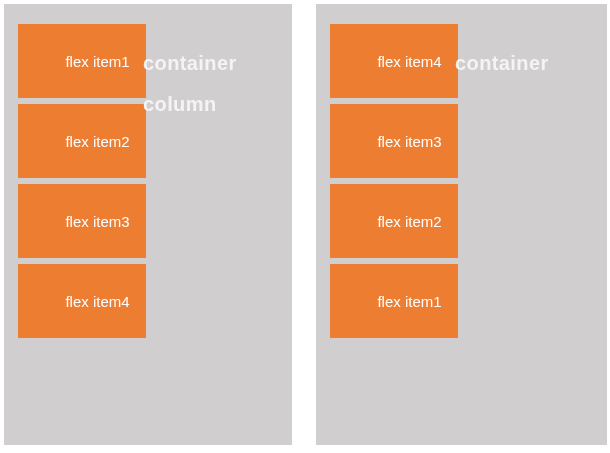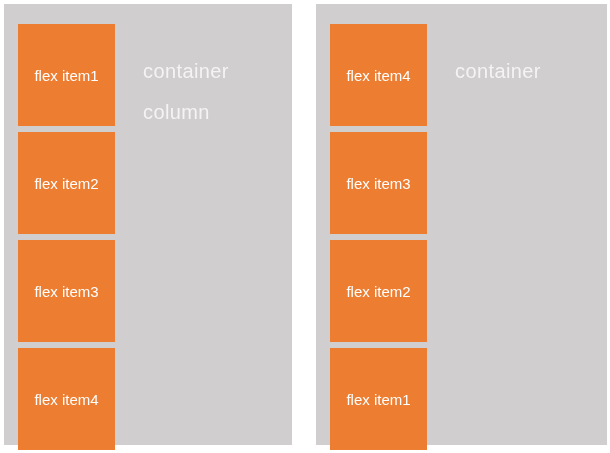--- a/index.html
+++ b/index.html
@@ -25,36 +25,37 @@
   .items {
     position: absolute;
     left: 14px;
     top: 20px;
     display: flex;
     flex-direction: column;
     gap: 6px;
   }
   .flex-item {
     width: 97px;
-    height: 102px;
+    height: 74px;
     background: var(--item-bg, #ed7d31);
     color: var(--item-text, #ffffff);
     display: flex;
     align-items: center;
     justify-content: center;
     font-size: 15px;
     white-space: nowrap;
+    padding-left: 31px;
   }
   .labels {
     position: absolute;
     left: 139px;
-    top: 57px;
+    top: 49px;
     color: var(--label-text, #f5f3f3);
     font-size: 20px;
-    font-weight: 400;
+    font-weight: 700;
     letter-spacing: 0.4px;
     white-space: nowrap;
   }
   .label { line-height: 20px; }
   .label + .label { margin-top: 21px; }
 </style>
 </head>
 <body>
 
 <section class="panel panel-left">

